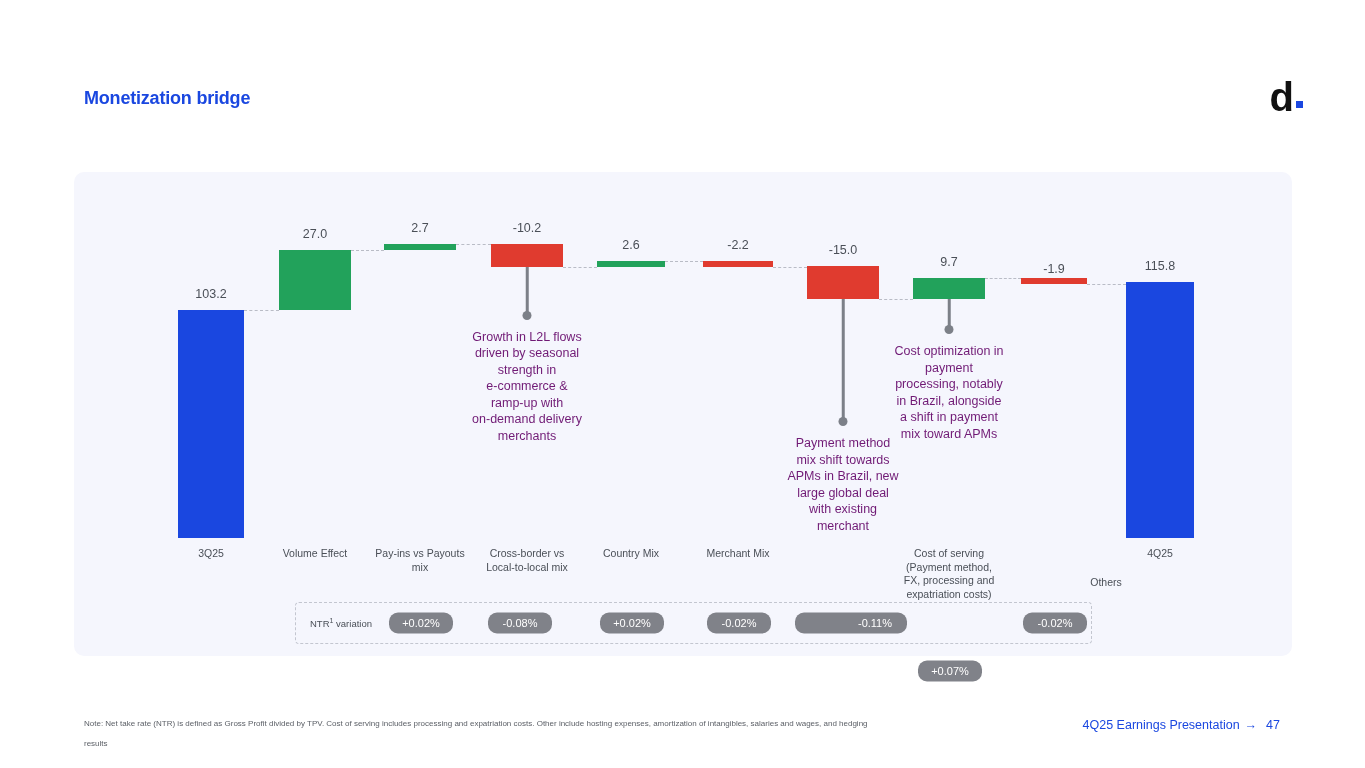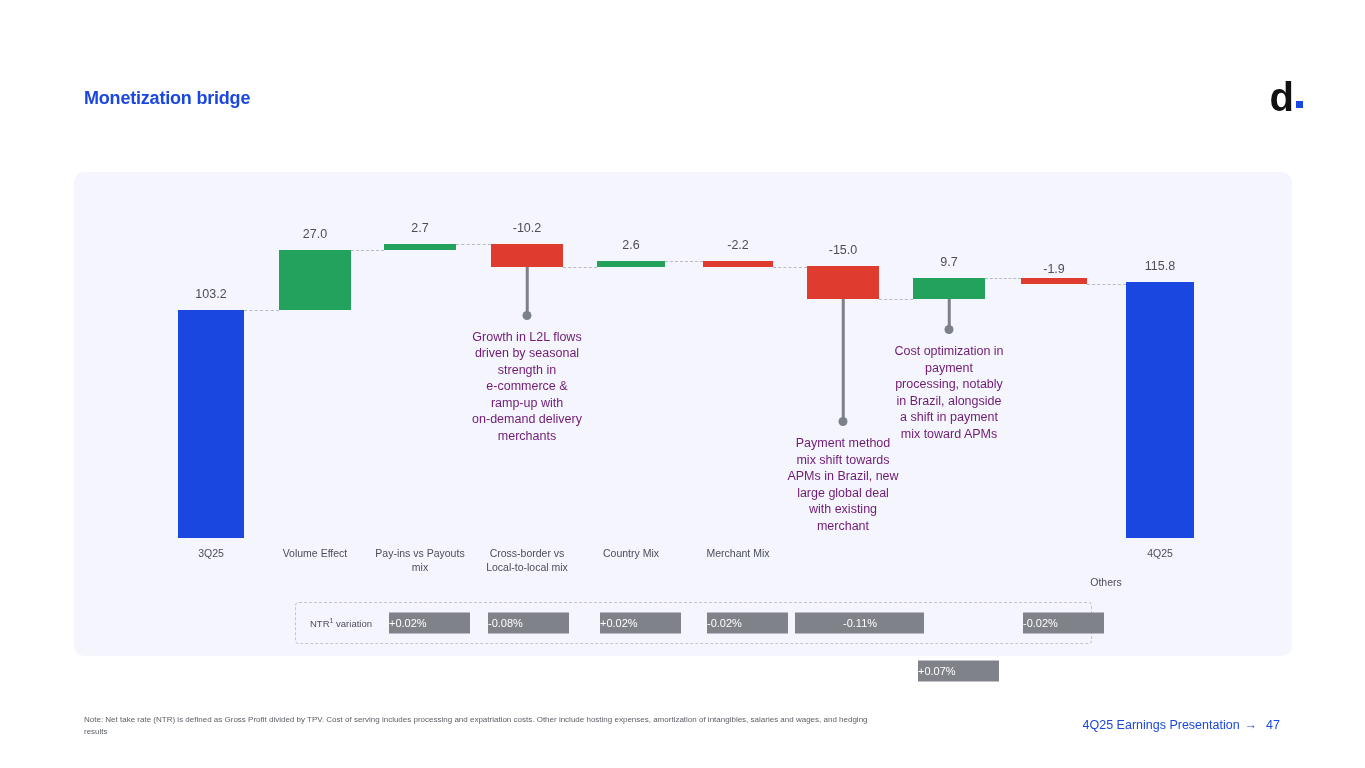--- a/index.html
+++ b/index.html
@@ -143,38 +143,38 @@
     transform: translateY(-50%);
     font-size: 9.5px;
     color: #4a4f57;
     white-space: nowrap;
   }
   #ntr-label sup { font-size: 7px; }
   .ntr-chip {
     position: absolute;
     top: 50%;
     transform: translateY(-50%);
-    width: 81px;
+    width: 64px;
     height: 21px;
     line-height: 21px;
-    border-radius: 0;
+    border-radius: 9px;
     background: #808289;
     color: #ffffff;
     font-size: 11px;
-    text-align: left;
+    text-align: center;
   }
 
   
   #footer-note {
     position: absolute;
     left: 84px;
     top: 714px;
     width: 800px;
     font-size: 8px;
-    line-height: 12px;
+    line-height: 20px;
     color: #5b5f66;
   }
   #footer-right {
     position: absolute;
     right: 85px;
     top: 718px;
     font-size: 12.5px;
     color: #1a47e0;
     white-space: nowrap;
   }
@@ -231,20 +231,26 @@
       </div>
       <div class="wf-bar red" style="left: 629px; top: 89.087px; width: 70px; height: 6px;"></div>
       <div class="wf-value" style="left: 619px; width: 90px; top: 66.087px;">-2.2</div>
       <div class="wf-cat" style="left: 612px; width: 104px; top: 375px;">
         <div>Merchant Mix</div>
       </div>
       <div class="wf-bar red" style="left: 733px; top: 93.949px; width: 72px; height: 33.15px;"></div>
       <div class="wf-value" style="left: 724px; width: 90px; top: 70.949px;">-15.0</div>
       <div class="wf-bar green" style="left: 839px; top: 105.662px; width: 72px; height: 21.437px;"></div>
       <div class="wf-value" style="left: 830px; width: 90px; top: 82.662px;">9.7</div>
+      <div class="wf-cat" style="left: 823px; width: 104px; top: 375px;">
+        <div>Cost of serving</div>
+        <div>(Payment method,</div>
+        <div>FX, processing and</div>
+        <div>expatriation costs)</div>
+      </div>
       <div class="wf-bar red" style="left: 947px; top: 105.662px; width: 66px; height: 6px;"></div>
       <div class="wf-value" style="left: 935px; width: 90px; top: 90px;">-1.9</div>
       <div class="wf-cat" style="left: 980px; width: 104px; top: 375px; margin-top: 29px;">
         <div>Others</div>
       </div>
       <div class="wf-bar blue" style="left: 1052px; top: 110.082px; width: 68px; height: 255.918px;"></div>
       <div class="wf-value" style="left: 1041px; width: 90px; top: 87.082px;">115.8</div>
       <div class="wf-cat" style="left: 1034px; width: 104px; top: 375px;">
         <div>4Q25</div>
       </div>

